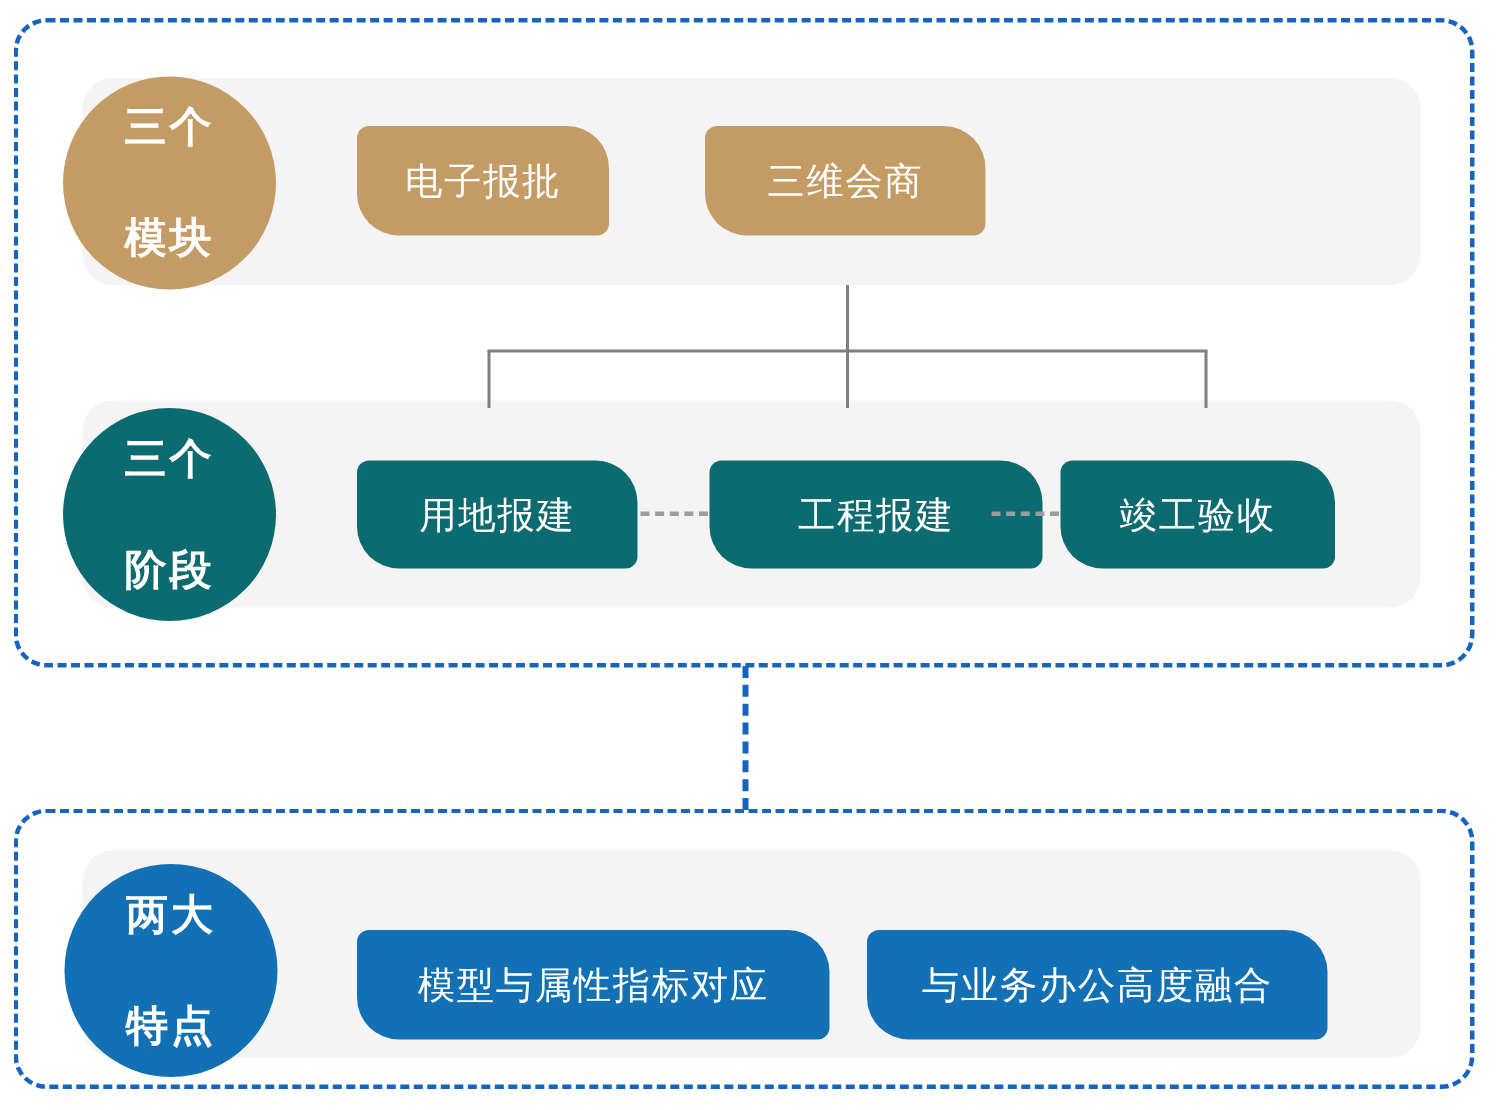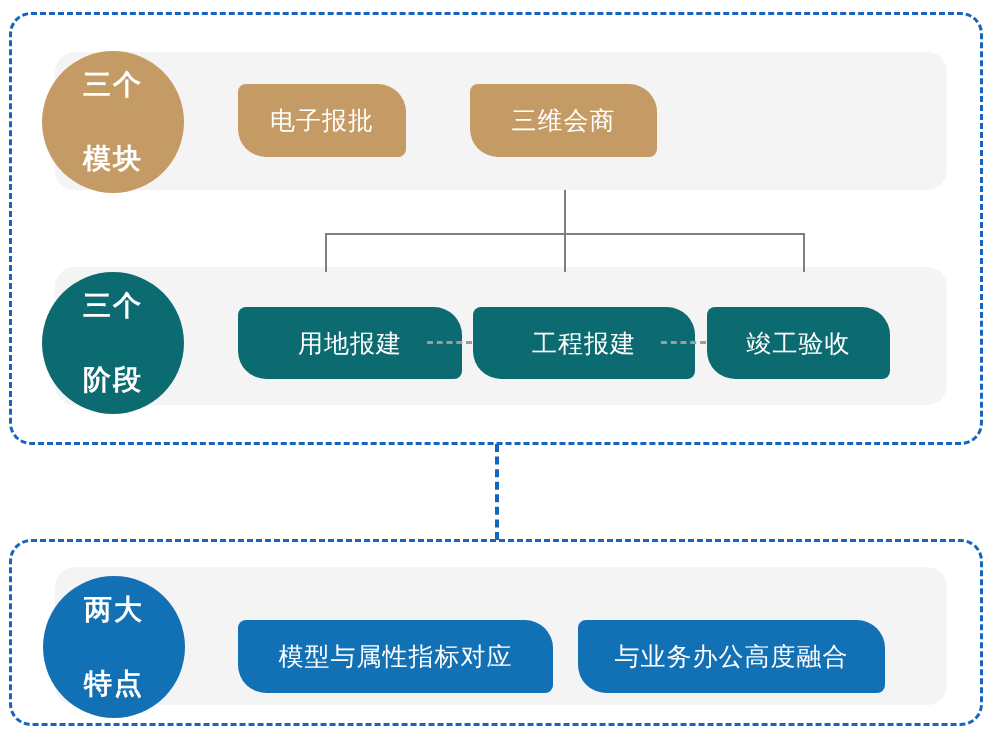--- a/index.html
+++ b/index.html
@@ -35,21 +35,21 @@
   .pill{position:absolute;height:73px;border-radius:8px 28px 8px 28px;
         display:flex;align-items:center;justify-content:center;
         color:#fff;font-size:25px;letter-spacing:1px;box-sizing:border-box;}
   .pill-gold{background:var(--gold);top:84px;}
   .pill-teal{background:var(--teal);top:307px;height:72px;}
   .pill-blue{background:var(--blue);top:599px;margin-top:21px;}
 
   .pg1{left:238px;width:168px;}
   .pg2{left:470px;width:187px;}
   .pg3{left:707px;width:187px;}
-  .pt1{left:238px;width:224px;}
+  .pt1{left:238px;width:187px;}
   .pt2{left:473px;width:222px;}
   .pt3{left:707px;width:183px;text-align:right;}
   .pb1{left:238px;width:315px;}
   .pb2{left:578px;width:307px;}
 
   .sline{position:absolute;background:var(--line);}
   .sl-v-top{left:564px;top:190px;width:2px;height:44px;}
   .sl-h{left:325px;top:233px;width:480px;height:2px;}
   .sl-v-left{left:325px;top:234px;width:2px;height:38px;}
   .sl-v-mid{left:564px;top:234px;width:2px;height:38px;}

